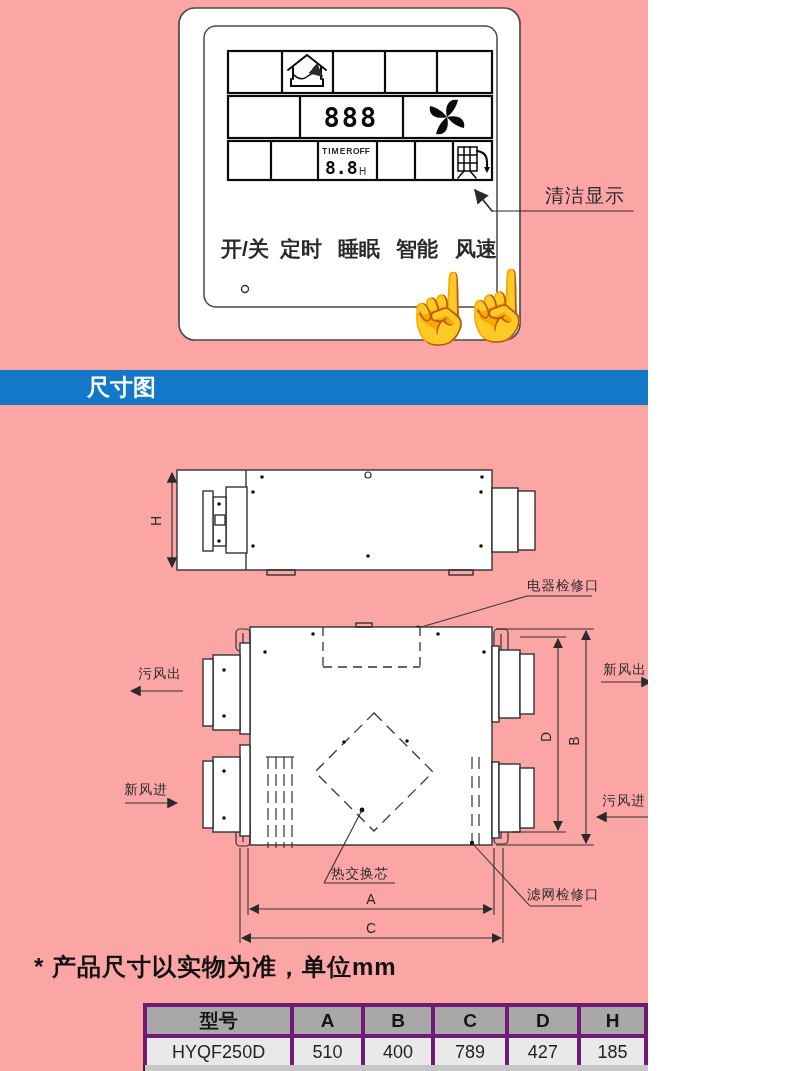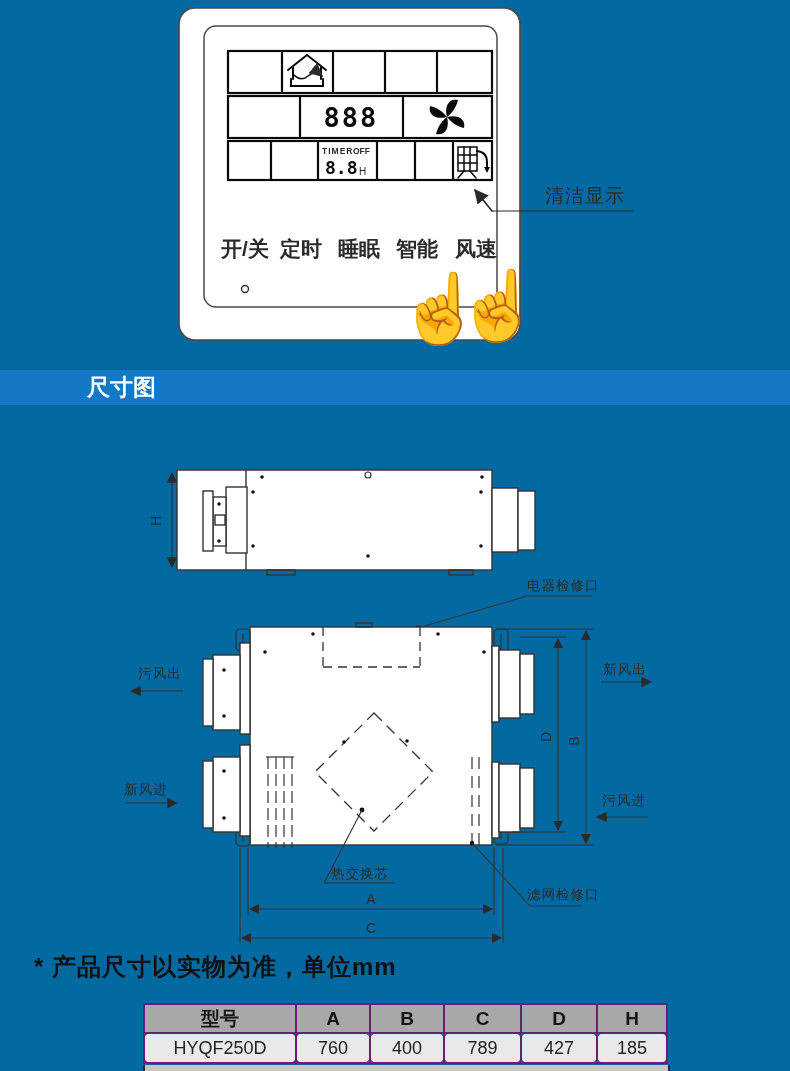--- a/index.html
+++ b/index.html
@@ -1,23 +1,23 @@
 <!DOCTYPE html>
 <html><head>
 <meta charset="utf-8">
 <style>
   html,body{margin:0;padding:0;background:#fff;}
-  .page{position:relative;width:790px;height:1071px;background:#0369a1;overflow:hidden;
+  .page{position:relative;width:648px;height:1071px;background:#fca5a5;overflow:hidden;
         font-family:"Liberation Sans",sans-serif;}
   .art{position:absolute;left:0;top:0;width:790px;height:1071px;}
   .banner{position:absolute;left:0;top:370px;width:790px;height:35px;background:#1478c8;}
   .banner span{display:block;padding-left:63px;line-height:35px;font-size:23px;font-weight:bold;color:#fff;margin-left:24px;}
   .note{position:absolute;left:34px;top:951px;font-size:24px;font-weight:bold;color:#111;letter-spacing:1px;}
   .spec-table{position:absolute;left:143px;top:1003px;border-collapse:collapse;table-layout:fixed;}
-  .spec-table th,.spec-table td{border:2px solid #701a75;text-align:center;padding:0;margin-top:12px;}
+  .spec-table th,.spec-table td{border:4px solid #701a75;text-align:center;padding:0;margin-top:12px;}
   .spec-table th{height:27px;background:#a8a8a8;font-size:19px;font-weight:bold;color:#151515;}
   .spec-table td{height:28px;background:#e9e9e9;font-size:18px;color:#222;font-weight:normal;border-radius:7px;}
   .next-row-strip{position:absolute;left:143px;top:1065px;width:523px;height:6px;background:#c6c6c6;border-left:2px solid #2b2b2b;border-right:2px solid #2b2b2b;}
   text{font-family:"Liberation Sans",sans-serif;fill:#2a2a2a;}
   .seg{font-family:"DejaVu Sans Mono",monospace;font-weight:bold;fill:#0a0a0a;}
   .cjk{letter-spacing:1px;}
 </style>
 </head>
 <body>
 
@@ -297,21 +297,21 @@
       <th>A</th>
       <th>B</th>
       <th>C</th>
       <th>D</th>
       <th>H</th>
     </tr>
   </thead>
   <tbody>
     <tr>
       <td>HYQF250D</td>
-      <td>760</td>
+      <td>510</td>
       <td>400</td>
       <td>789</td>
       <td>427</td>
       <td>185</td>
     </tr>
   </tbody>
 </table>
 
 <div class="next-row-strip"></div>
 

